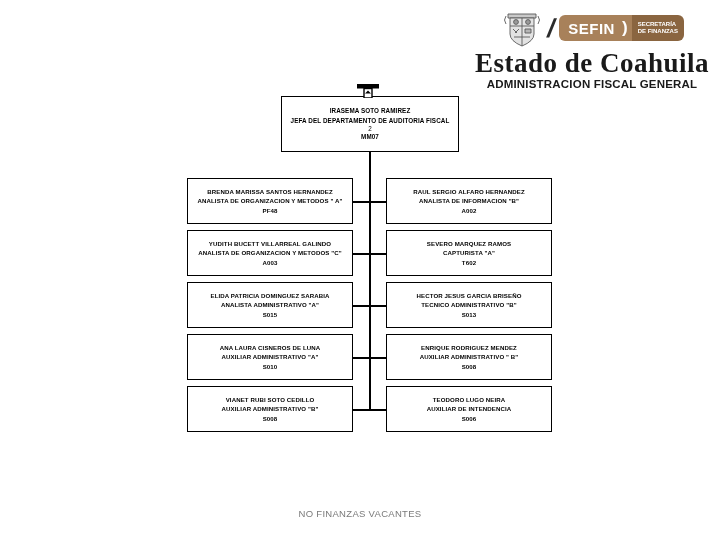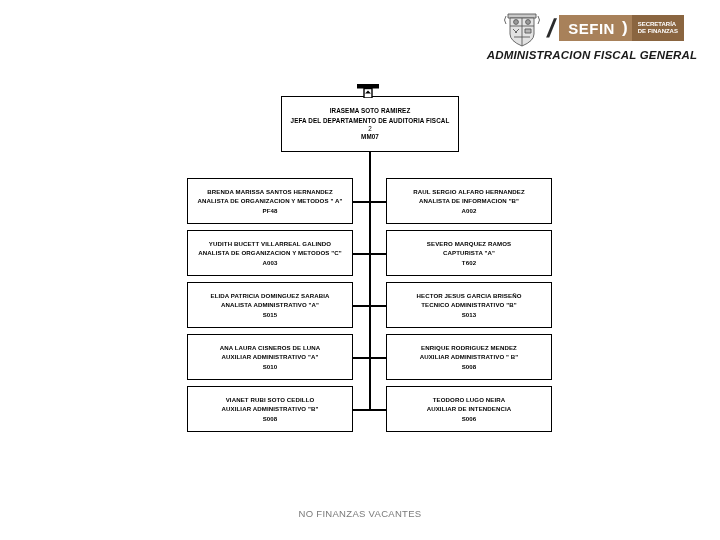--- a/index.html
+++ b/index.html
@@ -41,21 +41,21 @@
     font-size: 26px;
     font-weight: 700;
     color: #2b2b2b;
     line-height: 1;
     transform: skewX(-12deg);
   }
   .sefin-pill {
     display: flex;
     align-items: stretch;
     height: 26px;
-    border-radius: 0;
+    border-radius: 6px;
     overflow: hidden;
   }
   .sefin-left {
     background: #a8815a;
     color: #ffffff;
     font-size: 15px;
     font-weight: 700;
     letter-spacing: 0.5px;
     padding: 0 7px 0 9px;
     display: flex;
@@ -92,21 +92,20 @@
     margin-top: 1px;
     letter-spacing: 0.5px;
   }
   .afg {
     text-align: center;
     font-size: 11.5px;
     font-weight: 700;
     color: #1a1a1a;
     letter-spacing: 0.2px;
     margin-top: 1px;
-    font-style: italic;
   }
 
   
   .chart {
     position: absolute;
     left: 0;
     top: 0;
     width: 720px;
     height: 540px;
   }
@@ -202,20 +201,21 @@
     <div class="slash">/</div>
     <div class="sefin-pill">
       <div class="sefin-left">SEFIN</div>
       <div class="sefin-paren">)</div>
       <div class="sefin-right">
         <span>SECRETARÍA</span>
         <span>DE FINANZAS</span>
       </div>
     </div>
   </div>
+  <div class="estado">Estado de Coahuila</div>
   <div class="afg">ADMINISTRACION FISCAL GENERAL</div>
 </div>
 
 <div class="chart">
 
   <div class="stub" style="left:357px; top:84px;">
     <svg width="22" height="14" viewBox="0 0 22 14" aria-hidden="true">
       <rect x="0" y="0" width="22" height="4.5" fill="#000"></rect>
       <rect x="7" y="4.5" width="8" height="9.5" fill="#fff" stroke="#000" stroke-width="1.4"></rect>
       <path d="M11 6.5 l3 3 h-6 z" fill="#000"></path>

